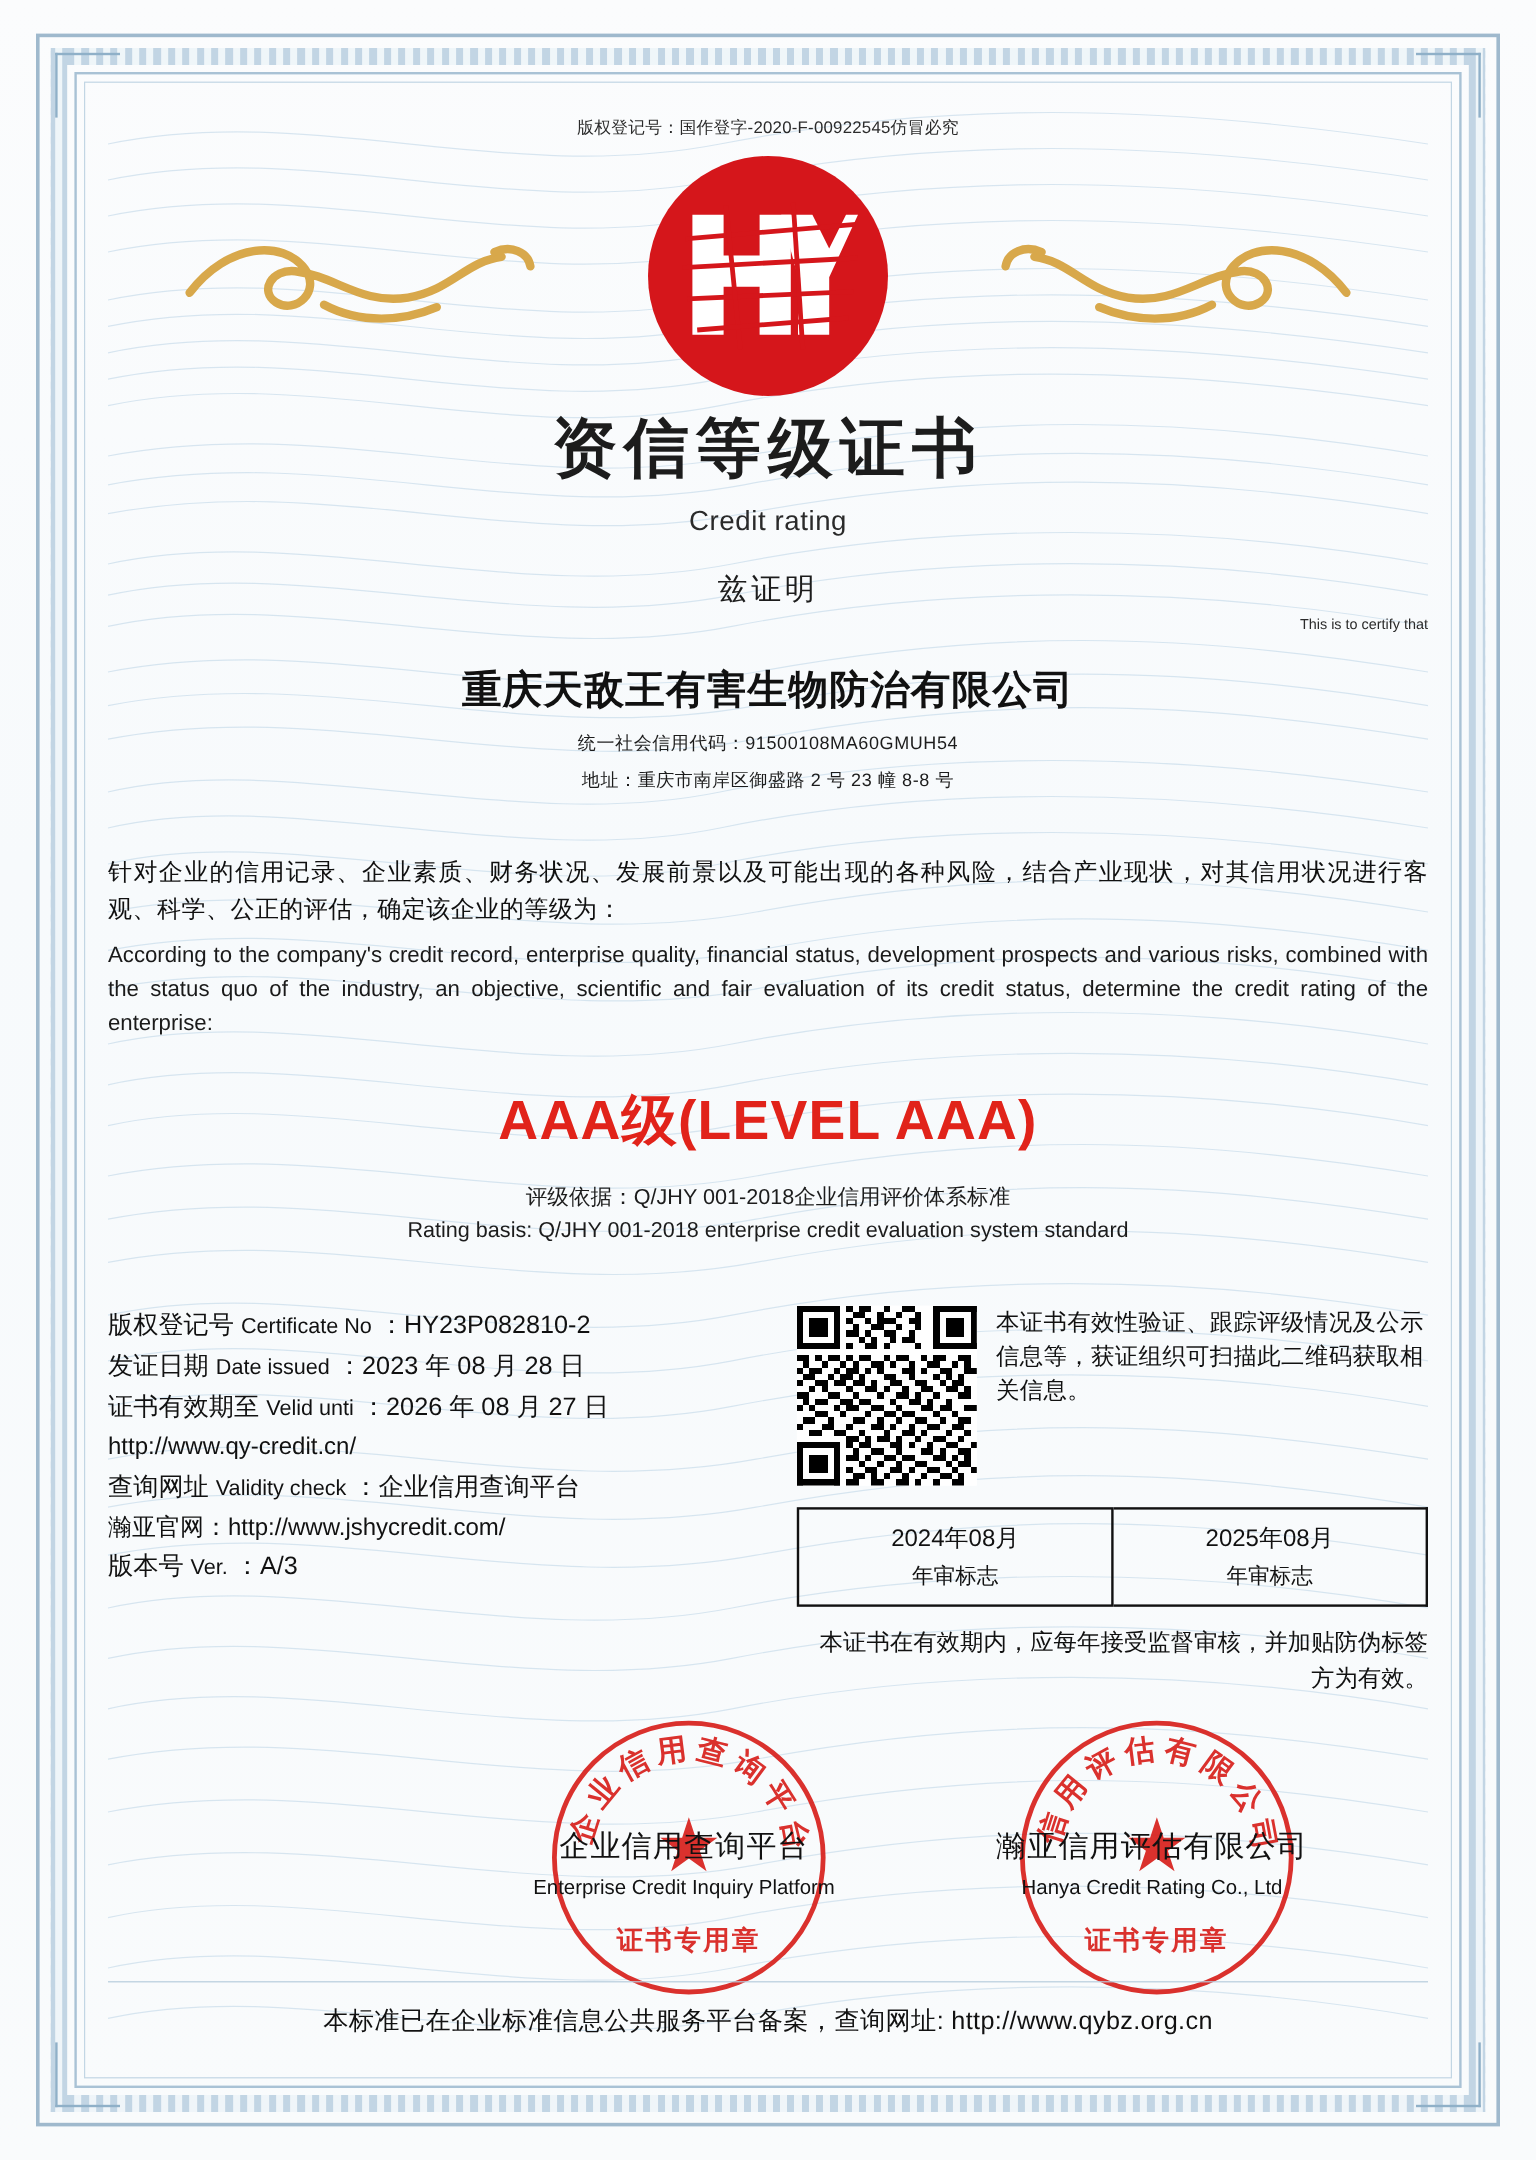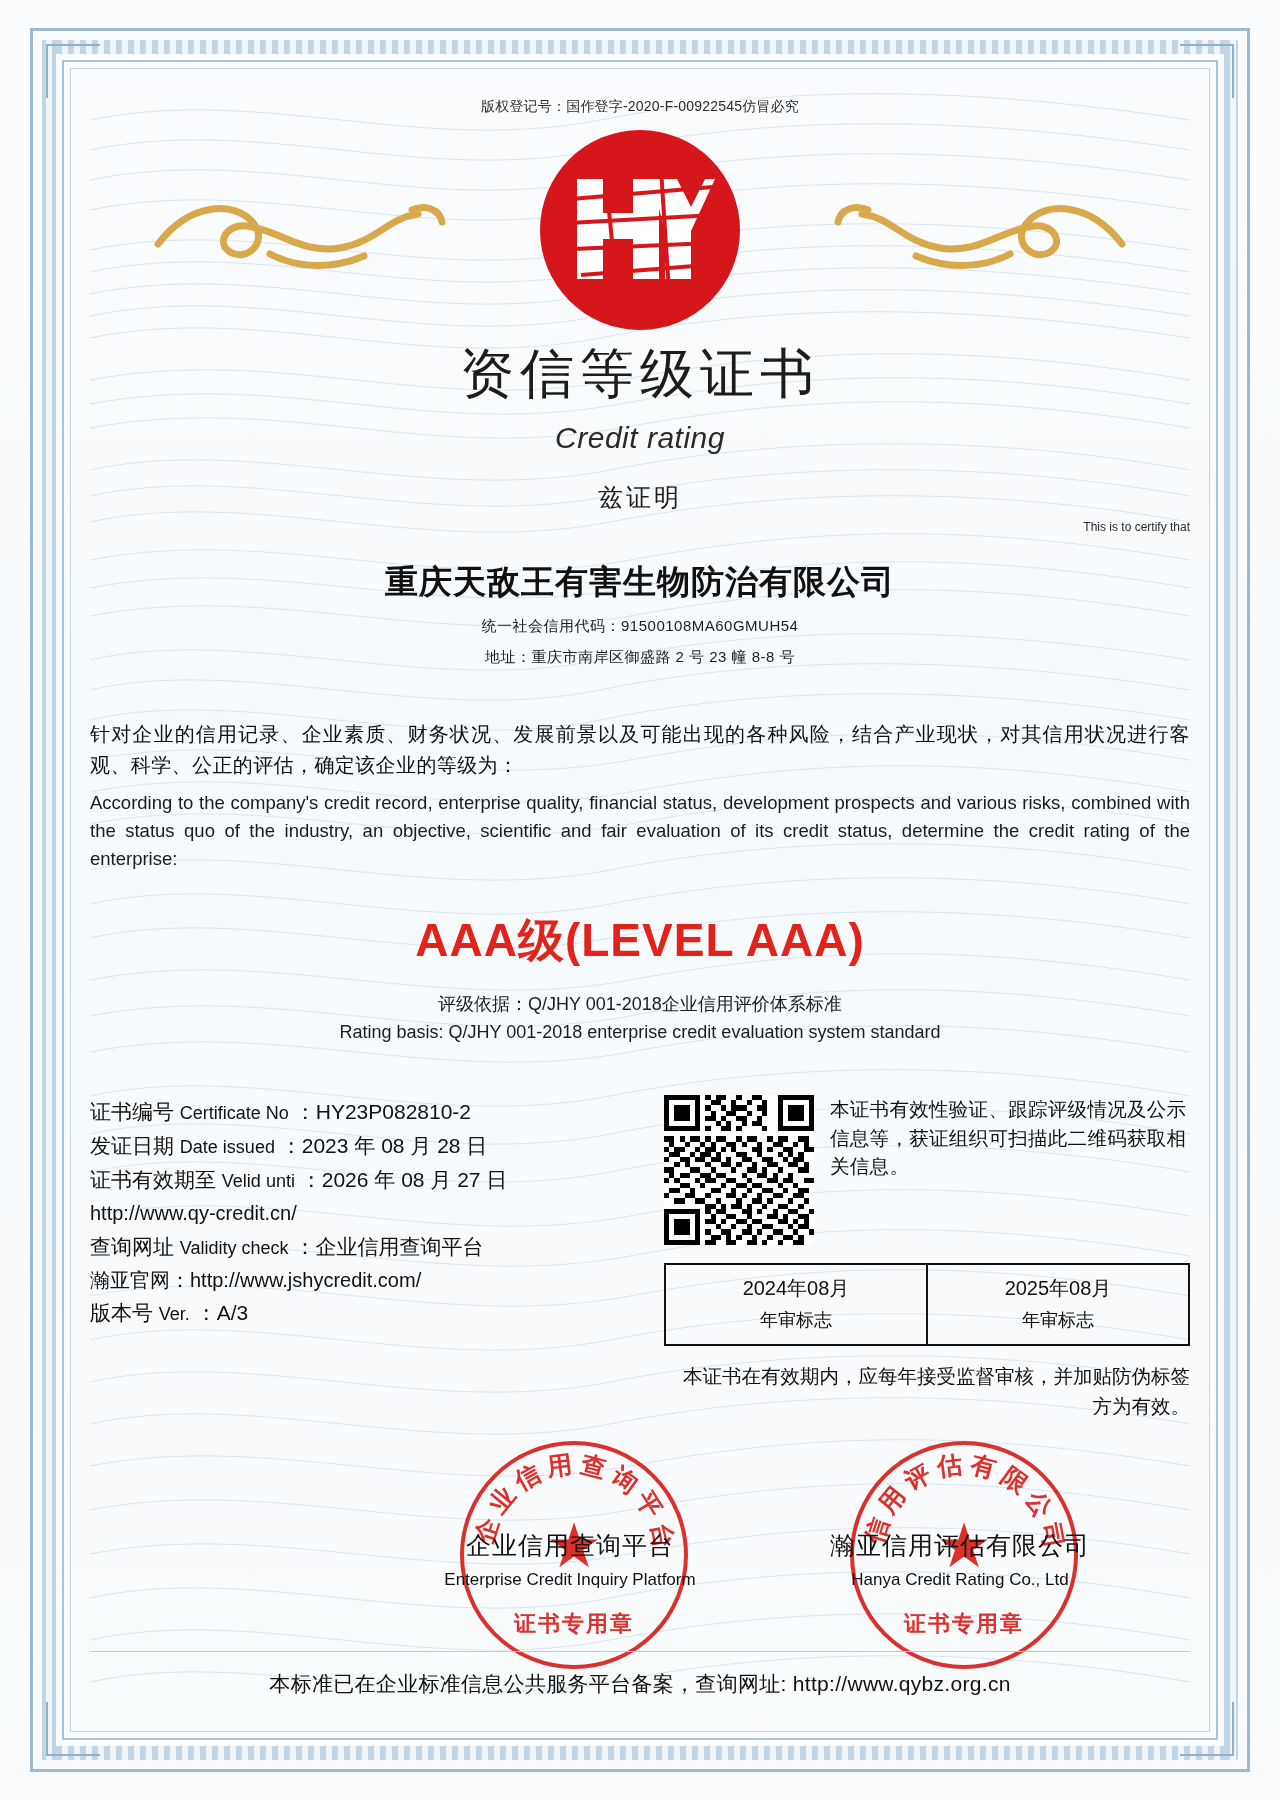--- a/index.html
+++ b/index.html
@@ -122,32 +122,31 @@
     background: #d5161b;
     display: flex;
     align-items: center;
     justify-content: center;
   }
   .logo svg { display:block; }
 
   .title-cn {
     text-align: center;
     font-size: 54px;
-    font-weight: 400;
+    font-weight: 700;
     color: #1c1c1c;
     letter-spacing: 6px;
     margin-top: 6px;
   }
   .title-en {
     text-align: center;
-    font-size: 30px;
+    font-size: 23px;
     color: #2a2a2a;
     margin-top: 10px;
     letter-spacing: .5px;
-    font-style: italic;
   }
 
   .certify-cn {
     text-align: center;
     font-size: 25px;
     color: #1c1c1c;
     margin-top: 26px;
     letter-spacing: 3px;
   }
   .certify-en {
@@ -448,21 +447,21 @@
     </div>
 
     <div class="level">AAA级(LEVEL AAA)</div>
     <div class="basis-cn">评级依据：Q/JHY 001-2018企业信用评价体系标准</div>
     <div class="basis-en">Rating basis: Q/JHY 001-2018 enterprise credit evaluation system standard</div>
 
     <div class="details-row">
 
       <div class="details-left">
         <div class="detail-line">
-          <span>证书编号</span>
+          <span>版权登记号</span>
           <span class="lbl-en">Certificate No</span>
           <span>：HY23P082810-2</span>
         </div>
         <div class="detail-line">
           <span>发证日期</span>
           <span class="lbl-en">Date issued</span>
           <span>：2023 年 08 月 28 日</span>
         </div>
         <div class="detail-line">
           <span>证书有效期至</span>

